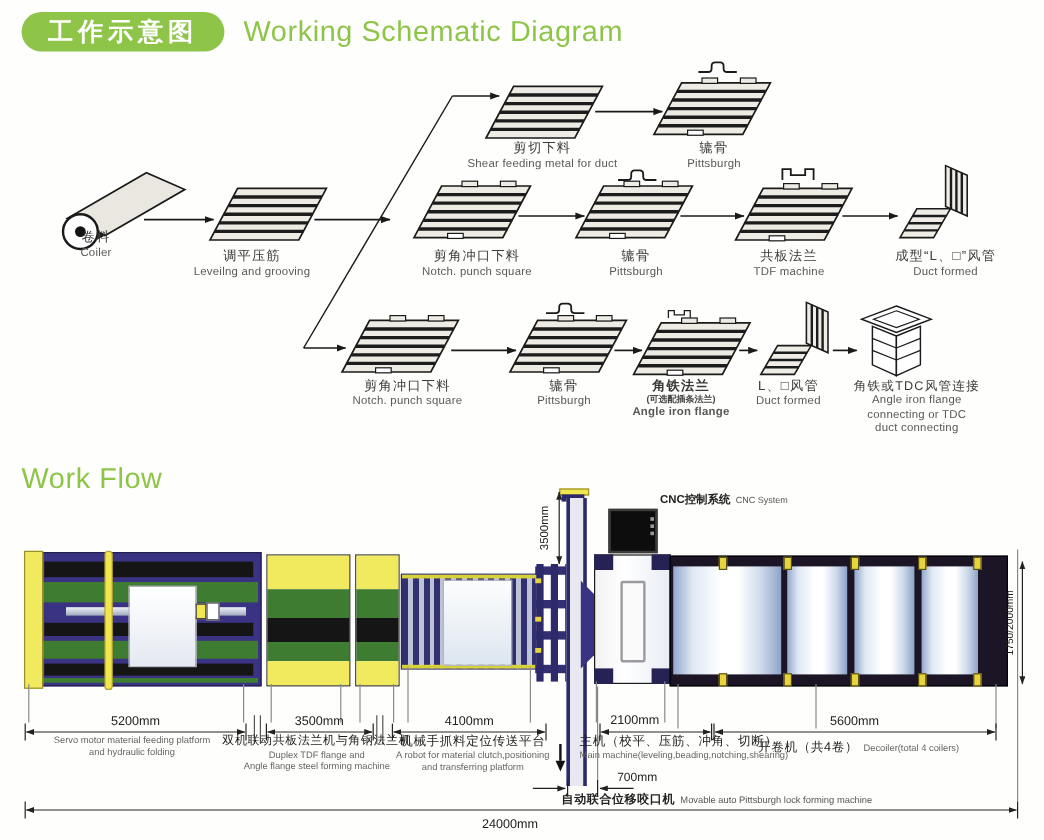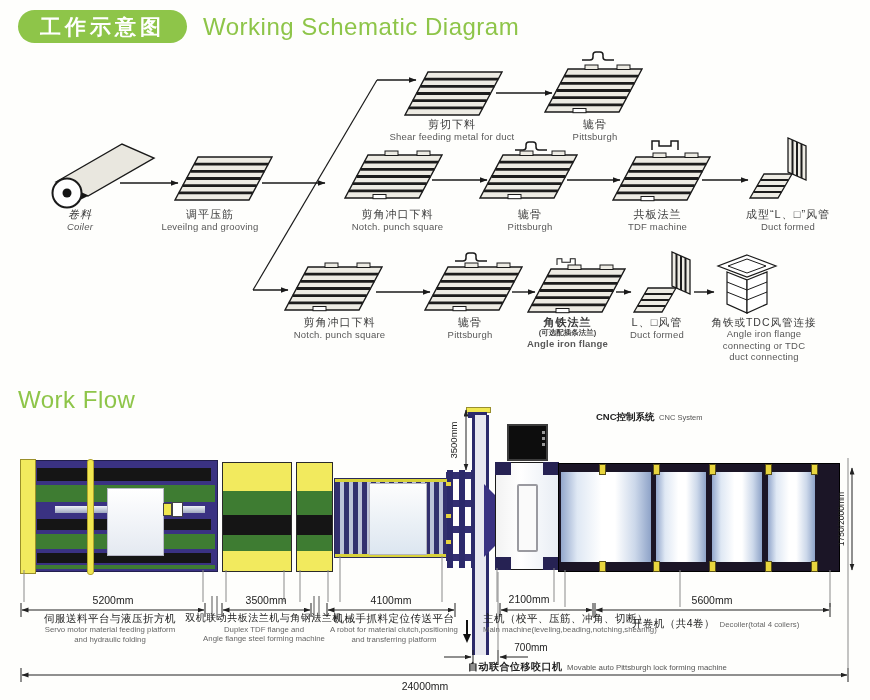--- a/index.html
+++ b/index.html
@@ -22,21 +22,21 @@
   .blackbar{background:#151515;}
   .yellowbar{background:#f2ea5e;}
   .coil{position:absolute;top:8px;height:90px;
         background:linear-gradient(90deg,#93a7cc 0%,#dfe8f4 18%,#ffffff 45%,#ffffff 60%,#ccd8ea 82%,#8ea3c8 100%);}
   .pin{position:absolute;width:5px;height:9px;background:#e8d53e;border:1px solid #5a5218;}
   .st{position:absolute;text-align:center;line-height:1.25;}
   .st-zh{font-size:10.5px;color:#1d1d1d;letter-spacing:0.5px;display:block;}
   .st-en{font-size:7.8px;color:#666;display:block;}
   .inline .st-zh,.inline .st-en{display:inline;}
   .dims{position:absolute;left:0;top:0;pointer-events:none;}
-  .cnc{position:absolute;left:550px;top:6px;white-space:nowrap;margin-left:46px;}
+  .cnc{position:absolute;left:550px;top:6px;white-space:nowrap;}
   .cnc-zh{font-size:9.5px;color:#222;font-weight:bold;}
   .cnc-en{font-size:7.5px;color:#555;}
   .bt{position:absolute;left:468px;top:256px;white-space:nowrap;}
   .bt-zh{font-size:10px;color:#222;font-weight:bold;letter-spacing:0.5px;}
   .bt-en{font-size:7.8px;color:#555;text-align:center;}
 </style>
 </head>
 <body>
 
 <div class="page">
@@ -129,21 +129,21 @@
         <line x1="432" y1="130" x2="487" y2="130" marker-end="url(#ah1)"></line>
         <line x1="567" y1="130" x2="620" y2="130" marker-end="url(#ah1)"></line>
         <line x1="702" y1="130" x2="748" y2="130" marker-end="url(#ah1)"></line>
         <line x1="376" y1="242" x2="430" y2="242" marker-end="url(#ah1)"></line>
         <line x1="512" y1="242" x2="535" y2="242" marker-end="url(#ah1)"></line>
         <line x1="616" y1="242" x2="631" y2="242" marker-end="url(#ah1)"></line>
         <line x1="694" y1="242" x2="714" y2="242" marker-end="url(#ah1)"></line>
       </g>
     </svg>
 
-    <div class="lbl" style="left:30px;top:158px;width:100px;font-style:italic;">
+    <div class="lbl" style="left:30px;top:142px;width:100px;">
       <div class="zh">卷料</div>
       <div class="en">Coiler</div>
     </div>
     <div class="lbl" style="left:130px;top:158px;width:160px;">
       <div class="zh">调平压筋</div>
       <div class="en">Leveilng and grooving</div>
     </div>
     <div class="lbl" style="left:362px;top:68px;width:180px;">
       <div class="zh">剪切下料</div>
       <div class="en">Shear feeding metal for duct</div>
@@ -359,21 +359,20 @@
         <text x="529" y="203">2100mm</text>
         <text x="712" y="204">5600mm</text>
         <text x="531" y="251" font-size="10">700mm</text>
         <text x="425" y="290">24000mm</text>
         <text transform="translate(457,40) rotate(-90)" font-size="9.5">3500mm</text>
         <text transform="translate(844,119) rotate(-90)" font-size="8.5">1750/2000mm</text>
       </g>
     </svg>
 
     <div class="st" style="left:10px;top:212px;width:200px;">
-      <span class="st-zh">伺服送料平台与液压折方机</span>
       <span class="st-en">Servo motor material feeding platform</span>
       <span class="st-en">and hydraulic folding</span>
     </div>
     <div class="st" style="left:180px;top:212px;width:168px;">
       <span class="st-zh" style="font-size:10px;">双机联动共板法兰机与角钢法兰机</span>
       <span class="st-en">Duplex TDF flange and</span>
       <span class="st-en">Angle flange steel forming machine</span>
     </div>
     <div class="st" style="left:310px;top:212px;width:168px;">
       <span class="st-zh">机械手抓料定位传送平台</span>

